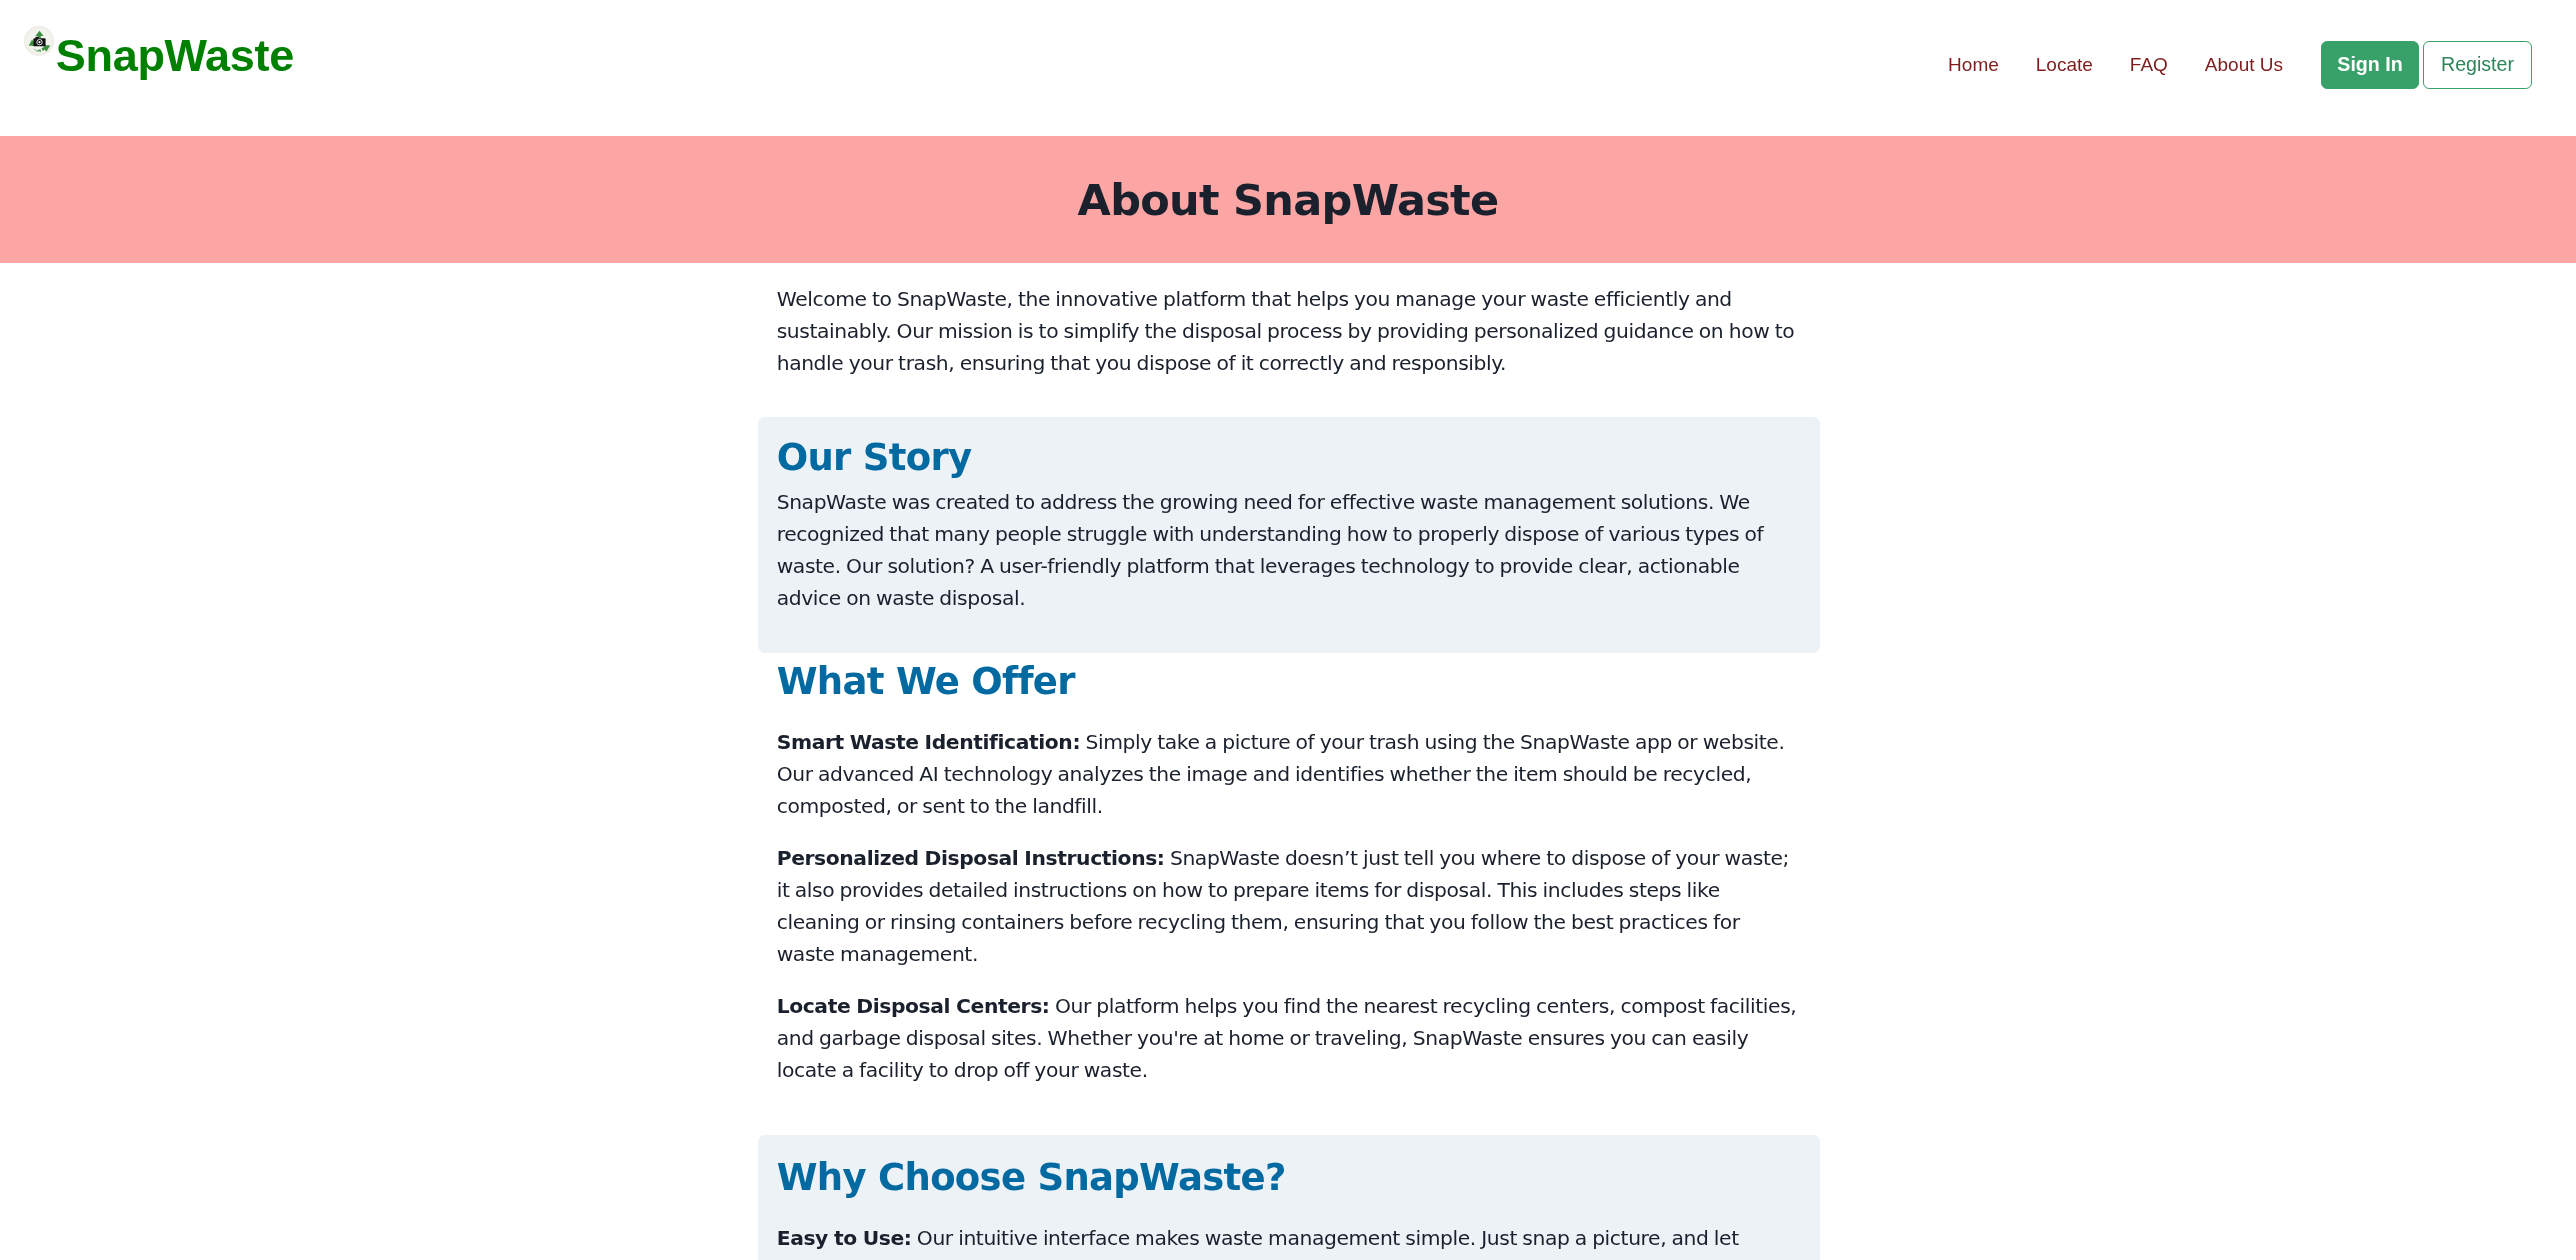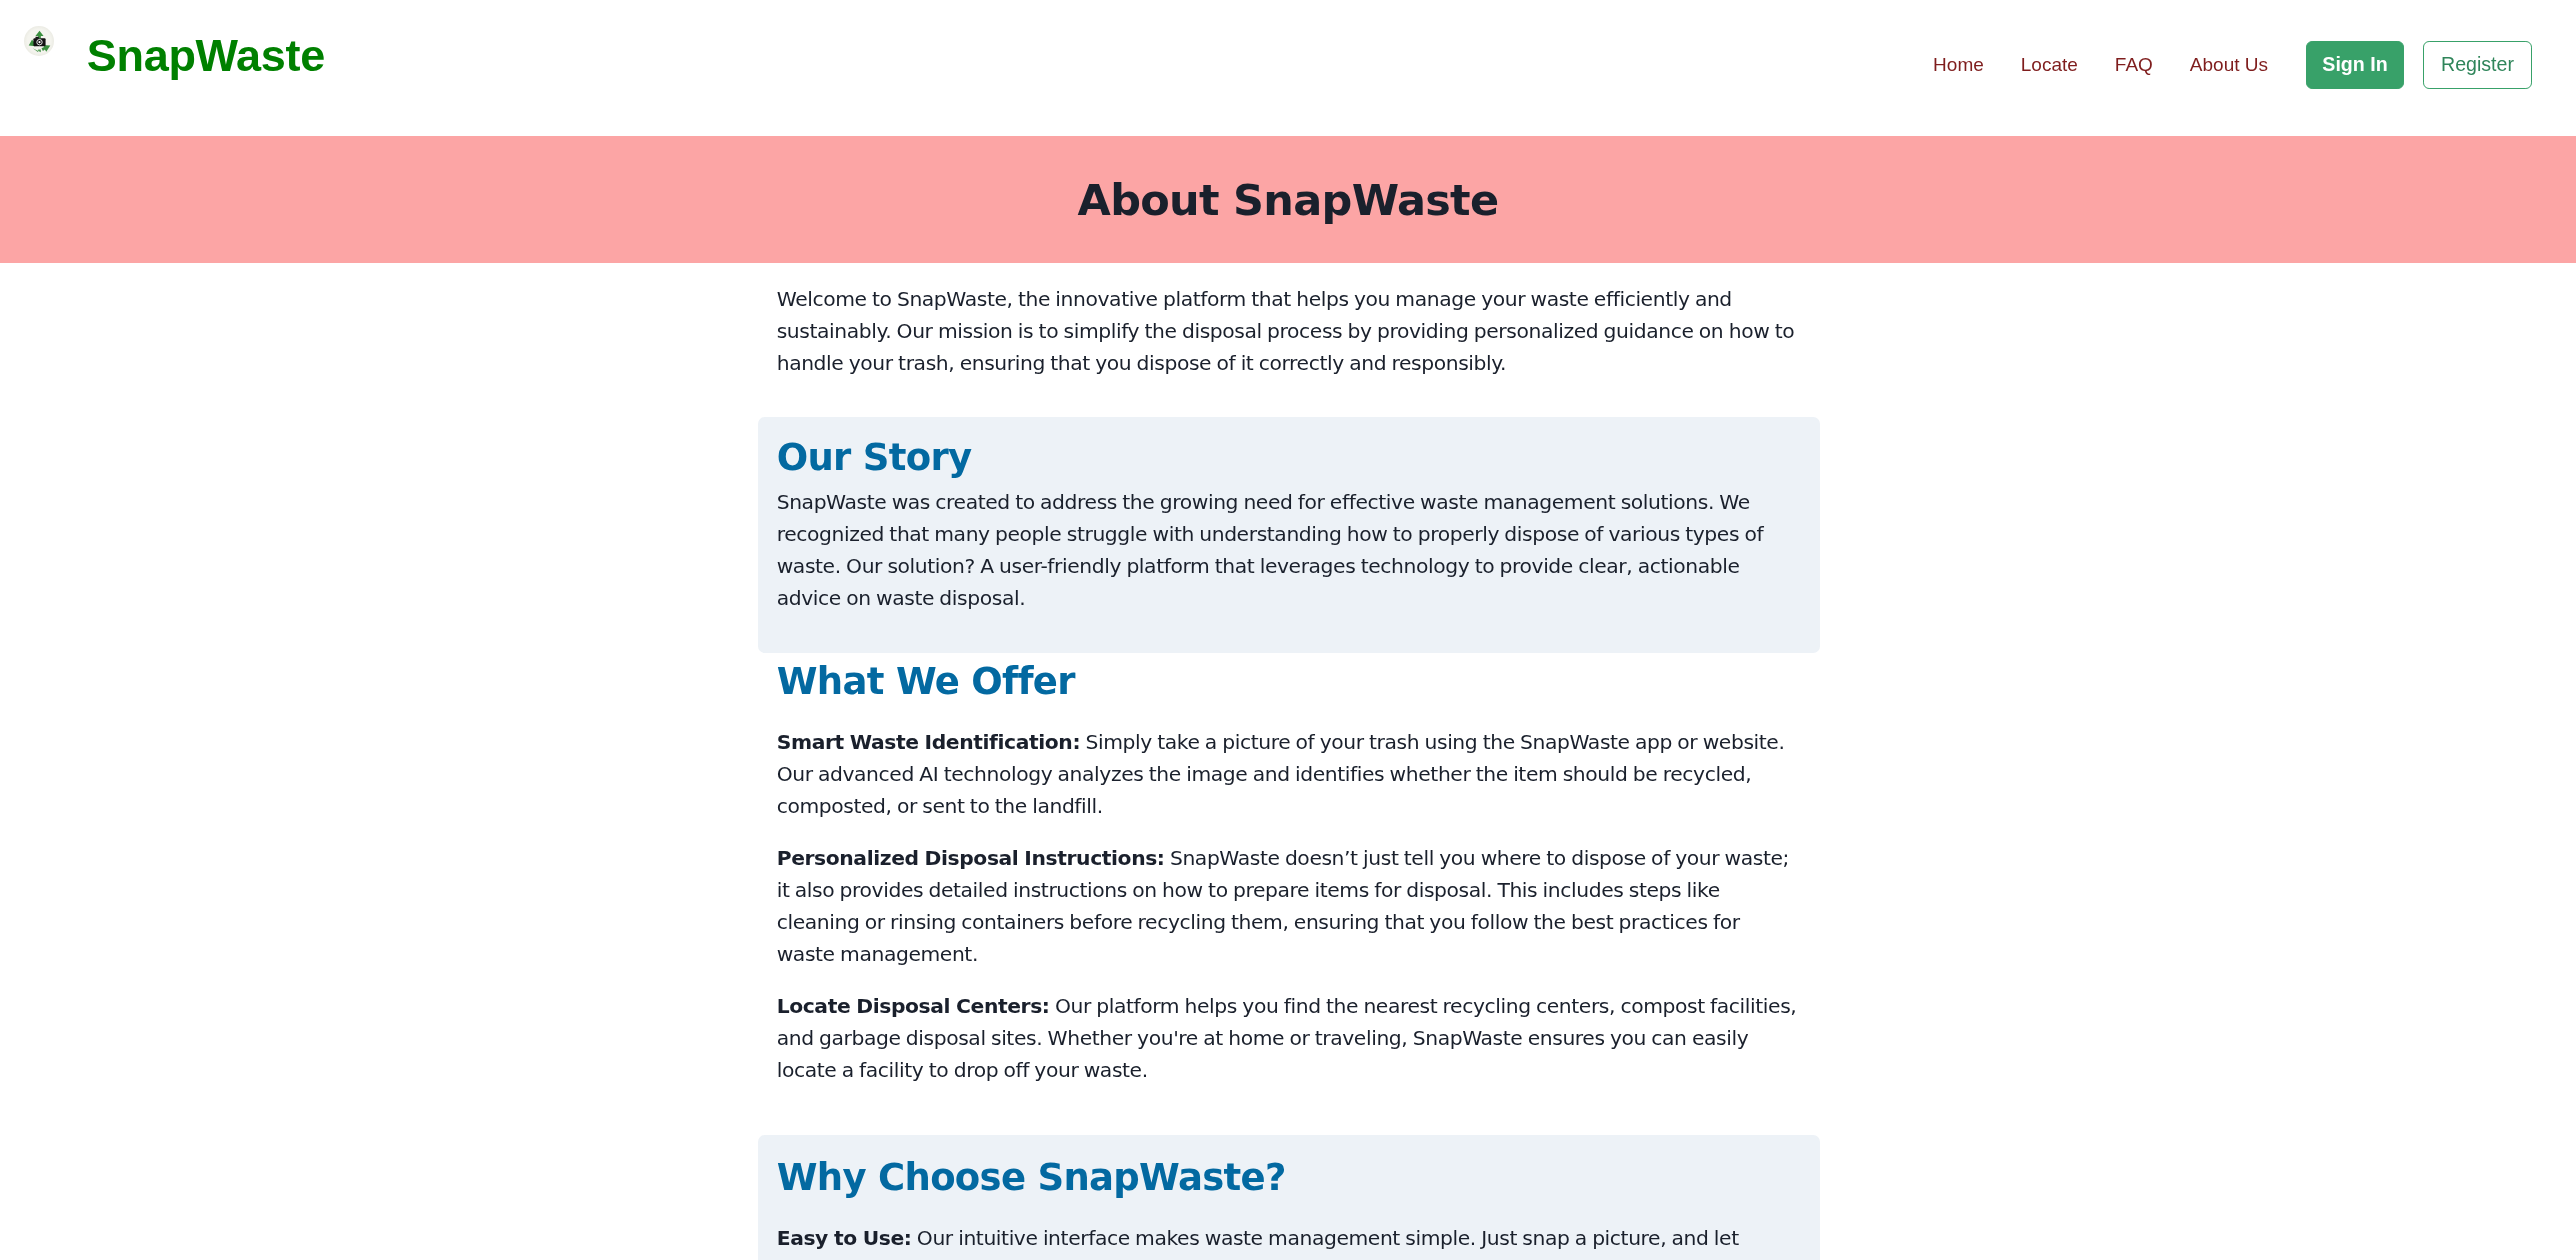--- a/index.html
+++ b/index.html
@@ -6,21 +6,21 @@
   body {
     width: 2576px; height: 1261px; overflow: hidden;
     background: #ffffff;
     font-family: "DejaVu Sans", "Liberation Sans", sans-serif;
     color: #1a202c;
   }
   .header {
     position: relative; height: 136px; background: #ffffff;
   }
   .logo {
-    position: absolute; left: 24.4px; top: 26px; display: flex; align-items: flex-start; gap: 31px;
+    position: absolute; left: 24.4px; top: 26px; display: flex; align-items: flex-start;
   }
   .logo-icon {
     width: 30px; height: 30px; border-radius: 50%;
     background: radial-gradient(circle, #f4f4ee 55%, #dcdcd2 100%);
     display: flex; align-items: center; justify-content: center; position: relative;
   }
   .logo-icon svg { width: 27px; height: 27px; }
   .logo-text {
     font-family: "Liberation Sans", sans-serif;
     font-weight: bold; font-size: 45px; color: #008000; line-height: 1;
@@ -40,21 +40,21 @@
     font-family: "Liberation Sans", sans-serif;
     height: 48px; box-sizing: border-box; border-radius: 6.1px;
     font-size: 19.6px; display: flex; align-items: center; justify-content: center;
     cursor: pointer;
   }
   .btn-signin {
     width: 98px; background: #38a169; color: #ffffff; font-weight: bold;
     border: 1.4px solid #38a169;
   }
   .btn-register {
-    width: 109px; margin-left: 19px; background: #ffffff; color: #2f855a;
+    width: 109px; margin-left: 4px; background: #ffffff; color: #2f855a;
     border: 1.4px solid #38a169;
   }
   .hero {
     height: 127px; background: #fca5a5;
     display: flex; align-items: center; justify-content: center;
   }
   .hero h1 {
     margin: 0; font-size: 43px; font-weight: bold; color: #1a202c;
     font-family: "DejaVu Sans", sans-serif; letter-spacing: -0.7px;
   }

